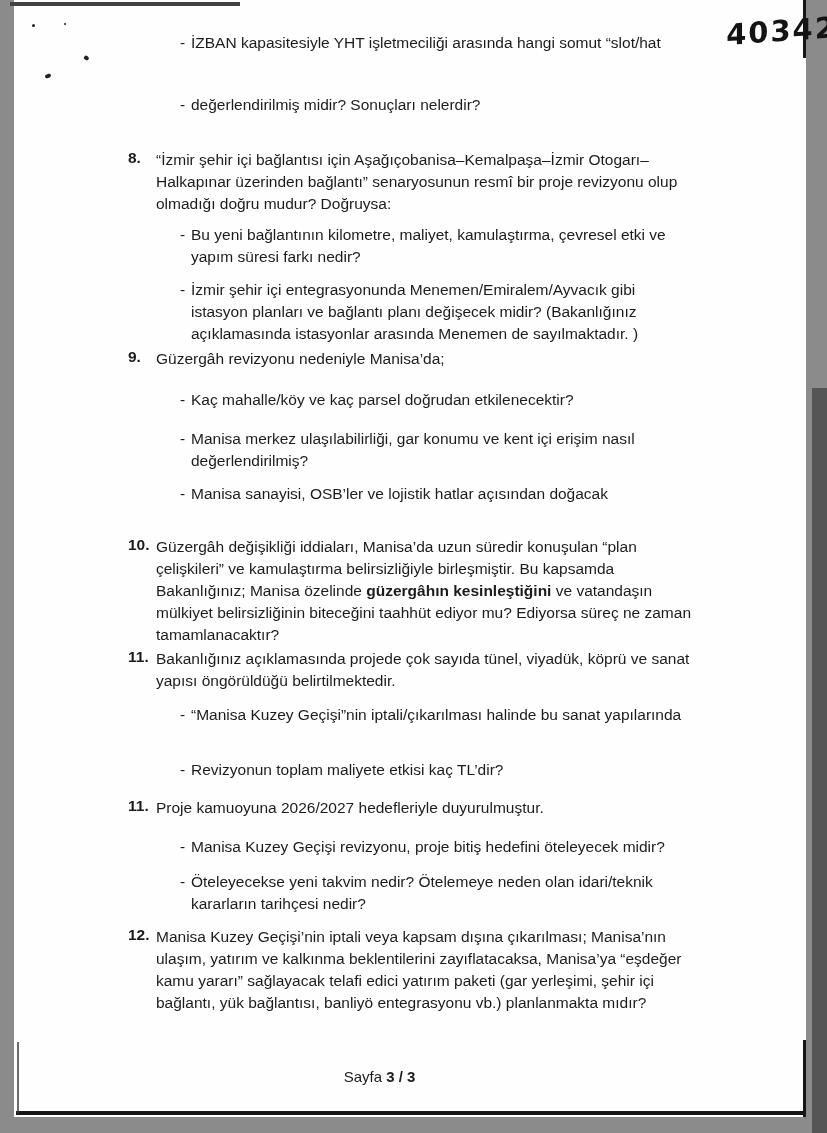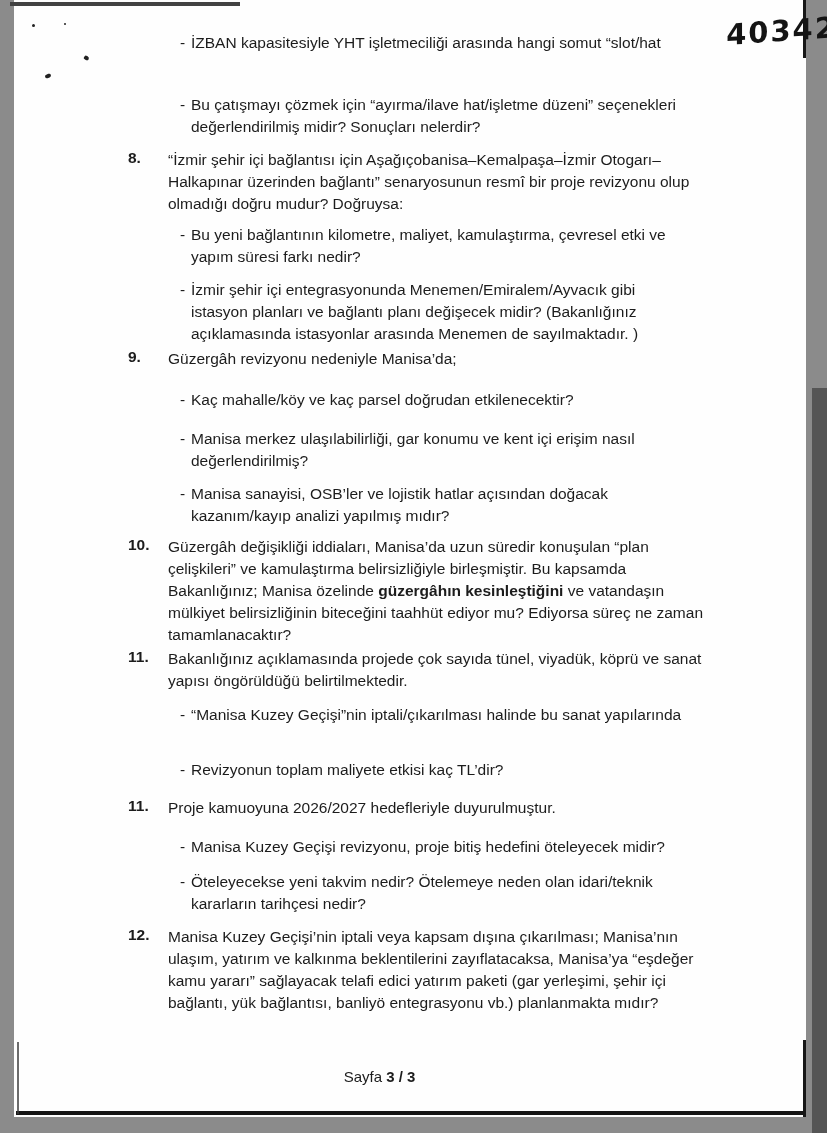--- a/index.html
+++ b/index.html
@@ -31,21 +31,21 @@
     position:absolute;left:712px;top:14px;
     font-size:29px;font-weight:600;letter-spacing:2px;color:#141414;
     transform:rotate(-4deg) skewX(-4deg);
     font-family:"DejaVu Sans",sans-serif;
   }
   
   .blk{position:absolute;font-size:15.5px;}
   .ln{white-space:nowrap;height:22px;line-height:22px;}
   .numbered{left:114px;width:640px;}
   .numbered .num{position:absolute;left:0;top:0;font-weight:bold;}
-  .numbered .ntxt{margin-left:40px;}
+  .numbered .ntxt{margin-left:28px;}
   .bullet{left:166px;width:600px;}
   .bullet .dash{position:absolute;left:0;top:0;line-height:22px;}
   .bullet .btxt{margin-left:11px;}
   .b{font-weight:bold;}
   .footer{left:0;width:731px;text-align:center;font-size:15px;}
 </style>
 </head>
 <body>
 
 <div class="page">
@@ -65,21 +65,20 @@
   <div class="blk bullet" style="top:32px">
     <span class="dash">-</span>
     <div class="btxt">
       <div class="ln">İZBAN kapasitesiyle YHT işletmeciliği arasında hangi somut “slot/hat</div>
     </div>
   </div>
 
   <div class="blk bullet" style="top:94px">
     <span class="dash">-</span>
     <div class="btxt">
-      <div class="ln">Bu çatışmayı çözmek için “ayırma/ilave hat/işletme düzeni” seçenekleri</div>
       <div class="ln">değerlendirilmiş midir? Sonuçları nelerdir?</div>
     </div>
   </div>
 
   <div class="blk numbered" style="top:149px">
     <span class="num">8.</span>
     <div class="ntxt">
       <div class="ln">“İzmir şehir içi bağlantısı için Aşağıçobanisa–Kemalpaşa–İzmir Otogarı–</div>
       <div class="ln">Halkapınar üzerinden bağlantı” senaryosunun resmî bir proje revizyonu olup</div>
       <div class="ln">olmadığı doğru mudur? Doğruysa:</div>
@@ -122,21 +121,20 @@
     <div class="btxt">
       <div class="ln">Manisa merkez ulaşılabilirliği, gar konumu ve kent içi erişim nasıl</div>
       <div class="ln">değerlendirilmiş?</div>
     </div>
   </div>
 
   <div class="blk bullet" style="top:483px">
     <span class="dash">-</span>
     <div class="btxt">
       <div class="ln">Manisa sanayisi, OSB’ler ve lojistik hatlar açısından doğacak</div>
-      <div class="ln">kazanım/kayıp analizi yapılmış mıdır?</div>
     </div>
   </div>
 
   <div class="blk numbered" style="top:536px">
     <span class="num">10.</span>
     <div class="ntxt">
       <div class="ln">Güzergâh değişikliği iddiaları, Manisa’da uzun süredir konuşulan “plan</div>
       <div class="ln">çelişkileri” ve kamulaştırma belirsizliğiyle birleşmiştir. Bu kapsamda</div>
       <div class="ln"><span>Bakanlığınız; Manisa özelinde </span><span class="b">güzergâhın kesinleştiğini</span><span> ve vatandaşın</span></div>
       <div class="ln">mülkiyet belirsizliğinin biteceğini taahhüt ediyor mu? Ediyorsa süreç ne zaman</div>

